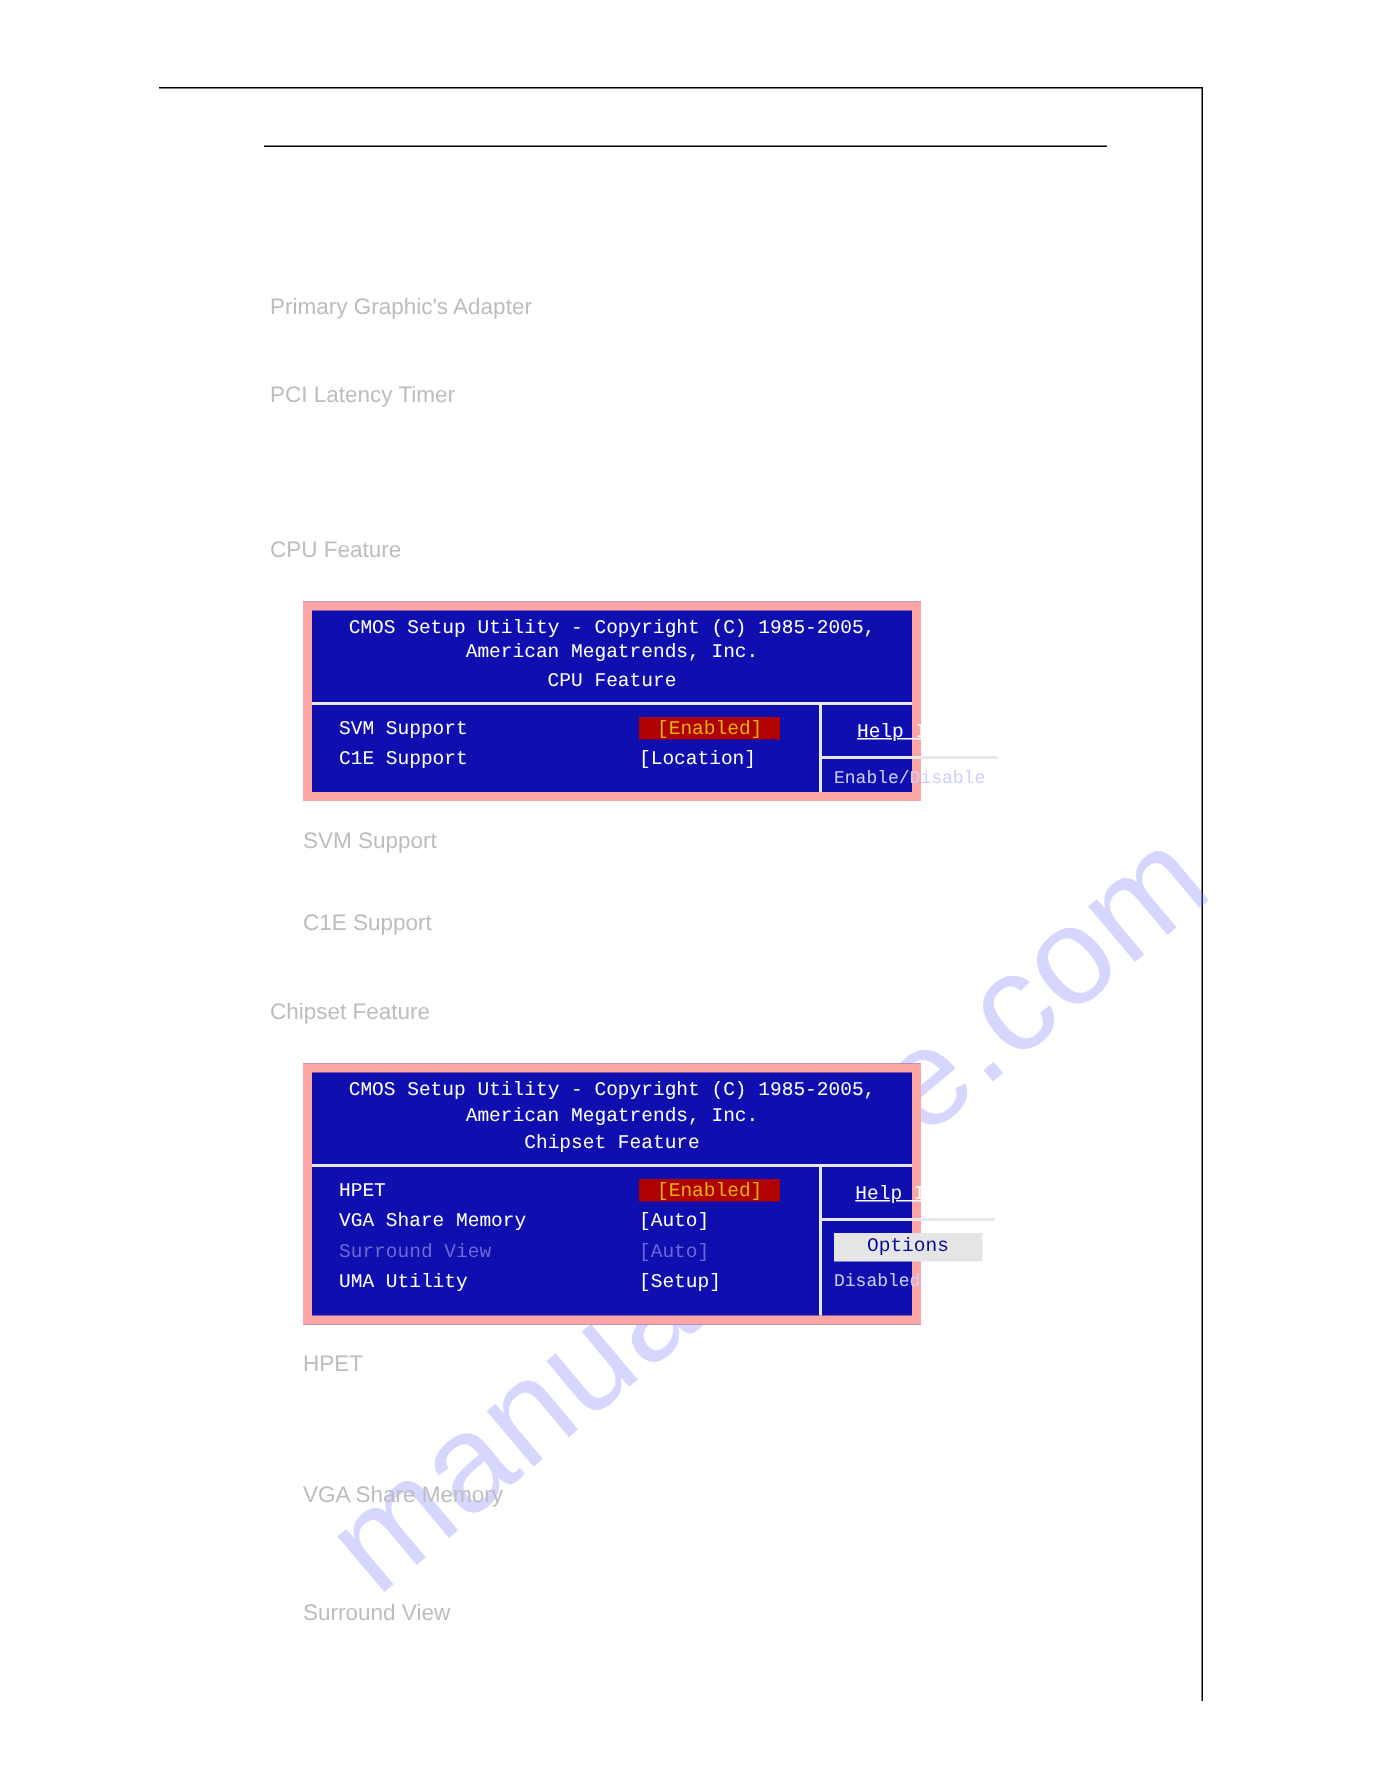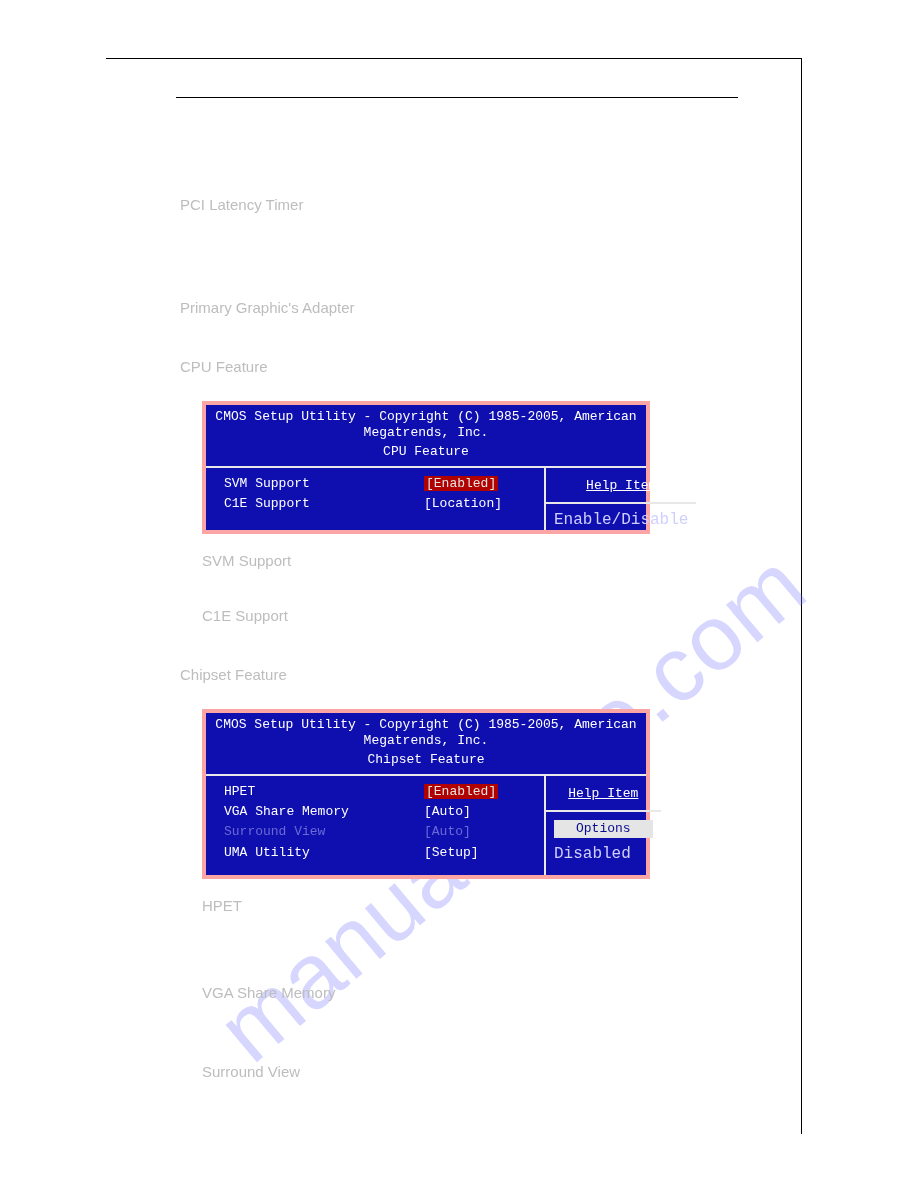--- a/index.html
+++ b/index.html
@@ -51,23 +51,23 @@
   }
 
   .h1 { font-size: 15px; color: #bdbdbd; font-weight: 400; margin: 0 0 34px 4px; }
   .h1.sub { margin-left: 26px; margin-bottom: 28px; }
 
   .spacer-sm { height: 10px; }
 
   
   .bios {
     margin: 8px 0 18px 26px;
-    width: 448px;
+    width: 412px;
     background: #0f0fb0;
-    border: 4px solid #fca5a5;
+    border: 6px solid #fca5a5;
     font-family: "Lucida Console", "Courier New", monospace;
     font-size: 13px;
     color: #ffffff;
     line-height: 1.25;
   }
   .bios-title {
     text-align: center;
     padding: 4px 6px 2px;
     color: #fff;
   }
@@ -92,50 +92,50 @@
   }
   .bios-row {
     display: flex;
     align-items: baseline;
     margin-bottom: 4px;
   }
   .bios-row .label { width: 200px; }
   .bios-row .val { width: 110px; text-align: left; }
   .sel {
     background: #b00000;
-    padding: 0 2px;
-    color: #e5e5e5;
+    padding: 0 12px;
+    color: #eab308;
   }
   .dim { color: #6a6ad6; }
   .right-hdr { margin: 2px 0 8px; text-decoration: underline; }
   .opt-bar {
     display: inline-block;
     background: #e5e5e5;
     color: #0a0a90;
     padding: 1px 22px;
     margin-top: 2px;
   }
   .bios-cutoff {
     color: #cfcfff;
     margin-top: 6px;
-    font-size: 16px;
+    font-size: 12px;
   }
 </style>
 </head>
 <body>
 
 <div class="page-frame"></div>
 <div class="inner-top-line"></div>
 <div class="watermark">manualshive.com</div>
 
 <div class="content">
 
+  <div class="h1" style="margin-bottom:42px;">Primary Graphic's Adapter</div>
+
   <div class="h1" style="margin-bottom:86px;">PCI Latency Timer</div>
-
-  <div class="h1" style="margin-bottom:42px;">Primary Graphic's Adapter</div>
 
   <div class="h1" style="margin-bottom:26px;">CPU Feature</div>
 
   <div class="bios">
     <div class="bios-title">CMOS Setup Utility - Copyright (C) 1985-2005, American Megatrends, Inc.</div>
     <div class="bios-sub">CPU Feature</div>
     <div class="bios-body">
       <div class="bios-left">
         <div class="bios-row">
           <span class="label">SVM Support</span>

